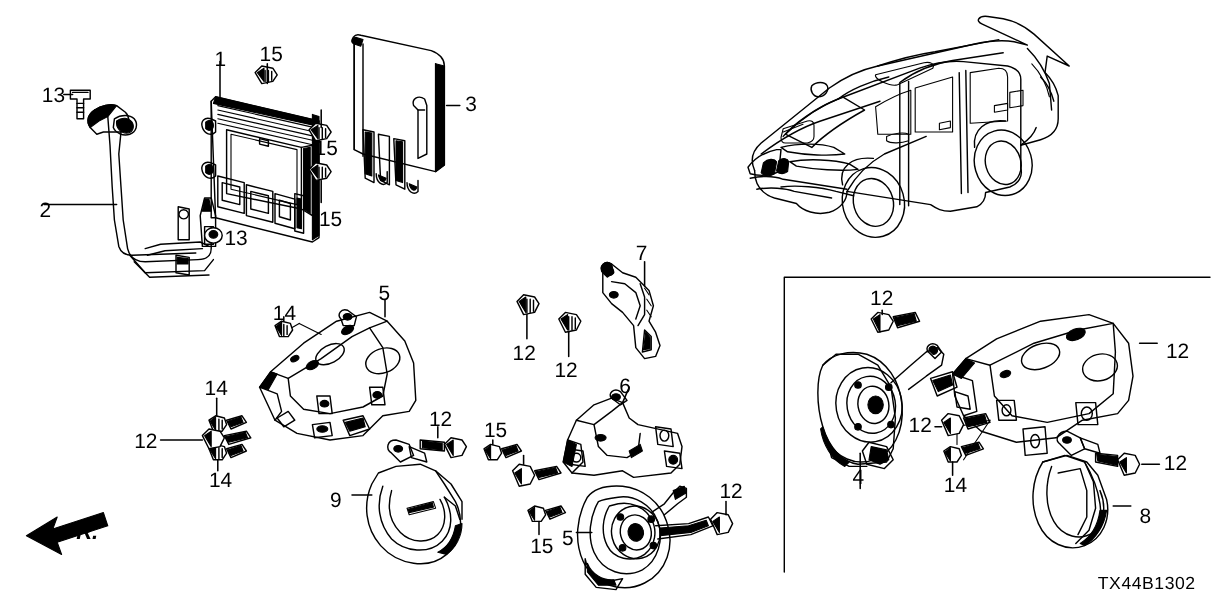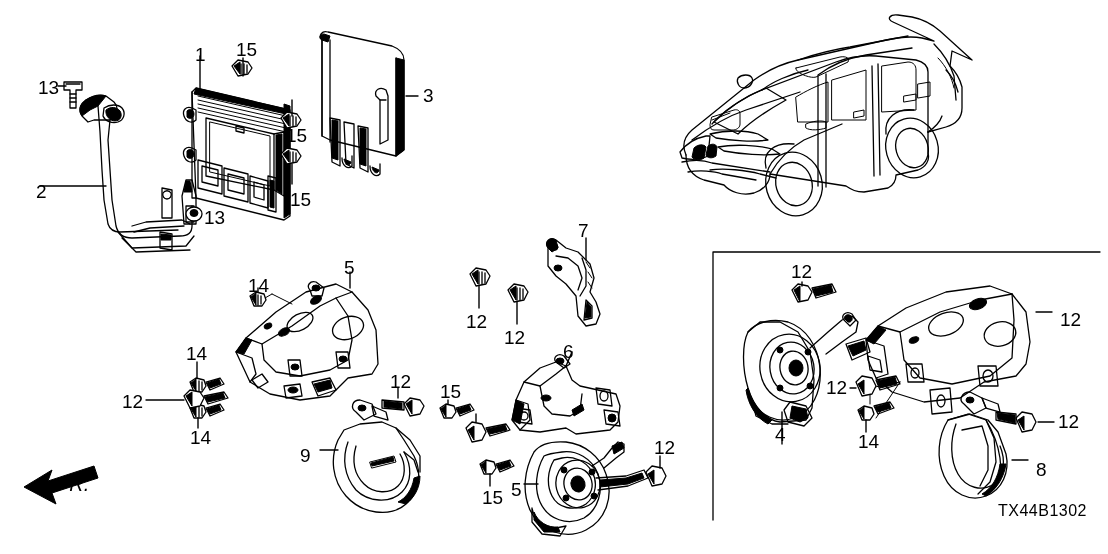--- a/index.html
+++ b/index.html
@@ -21,21 +21,21 @@
     font-family:"Liberation Sans",sans-serif;
     font-size:16px;
     color:#000;
     letter-spacing:0.5px;
     white-space:nowrap;
   }
   .frtext{
     position:absolute;
     font-family:"Liberation Sans",sans-serif;
     font-size:20px;
-    font-weight:normal;
+    font-weight:bold;
     font-style:italic;
     color:#000;
     white-space:nowrap;
   }
 </style>
 </head>
 <body>
 
 <div id="stage">
 
@@ -580,15 +580,15 @@
   <span class="lbl" style="left:858px;top:432px;">14</span>
   <span class="lbl" style="left:236px;top:40px;">15</span>
   <span class="lbl" style="left:286px;top:126px;">15</span>
   <span class="lbl" style="left:290px;top:190px;">15</span>
   <span class="lbl" style="left:440px;top:382px;">15</span>
   <span class="lbl" style="left:482px;top:488px;">15</span>
 </div>
 
 <span class="frtext" style="left:57px;top:473px;">FR.</span>
 
-<span class="code" style="left:998px;top:502px;">TX44B1302</span>
+<span class="code" style="left:998px;top:522px;">TX44B1302</span>
 
 </div>
 
 </body></html>

